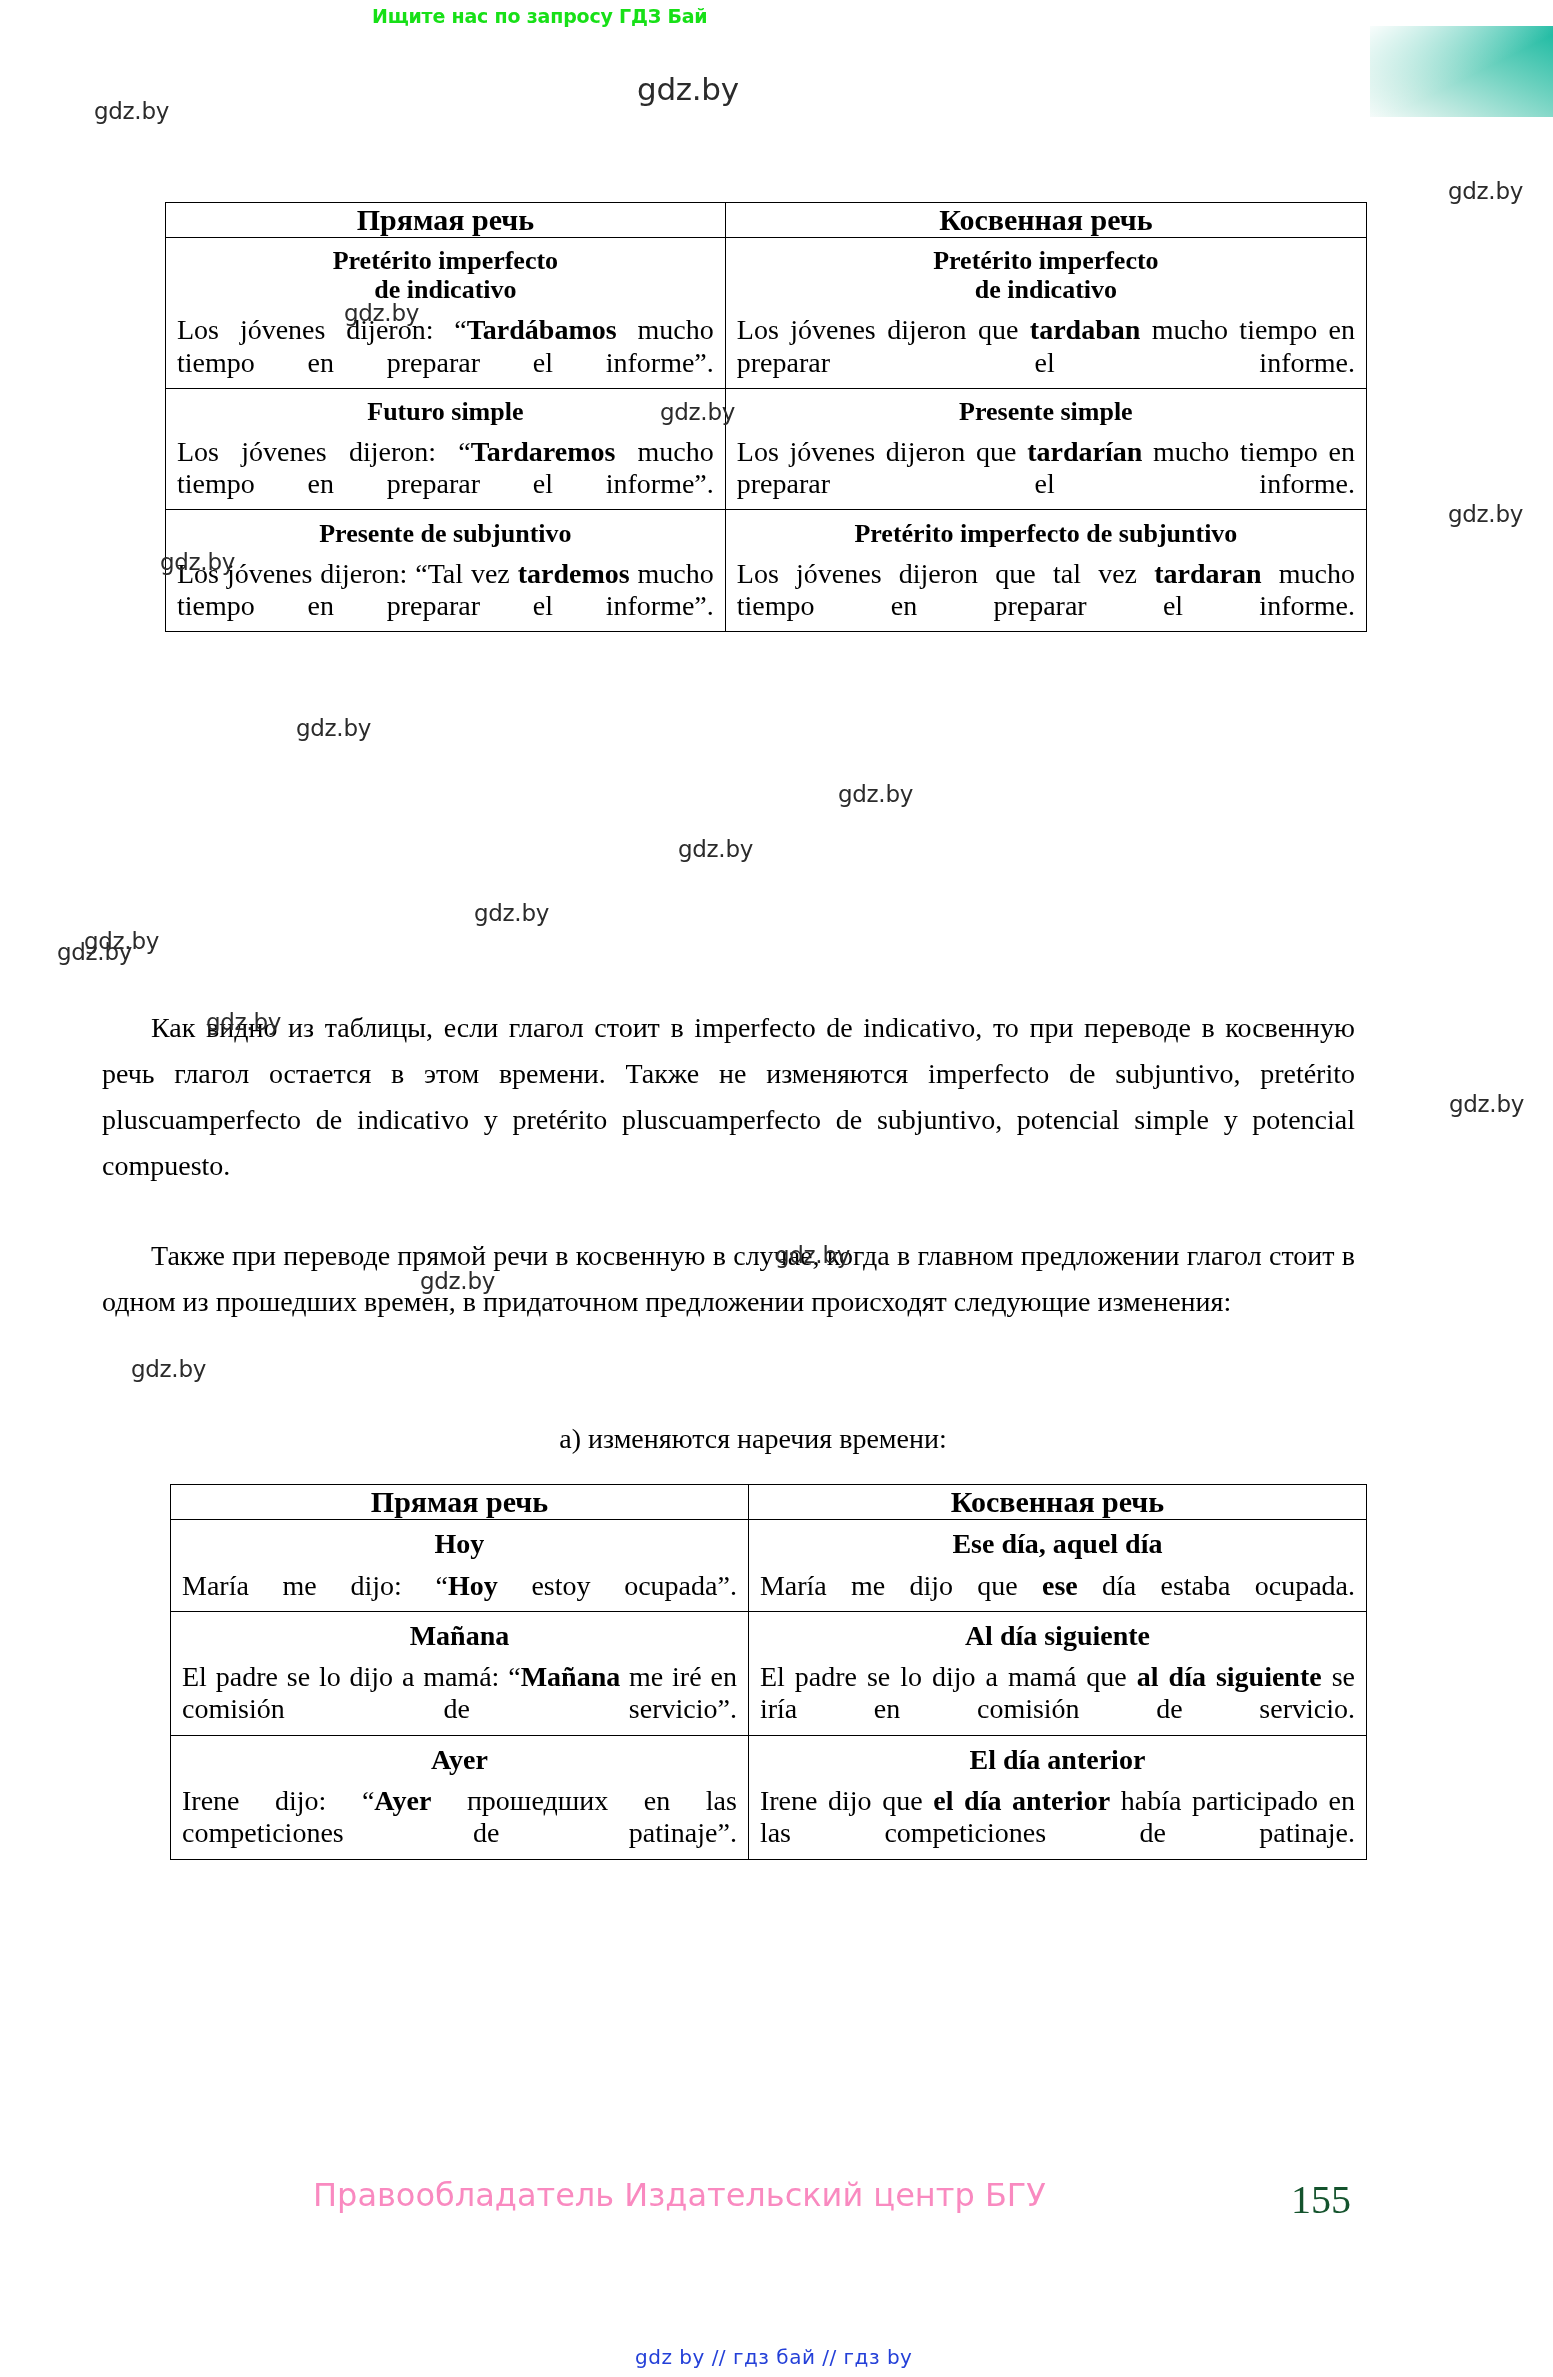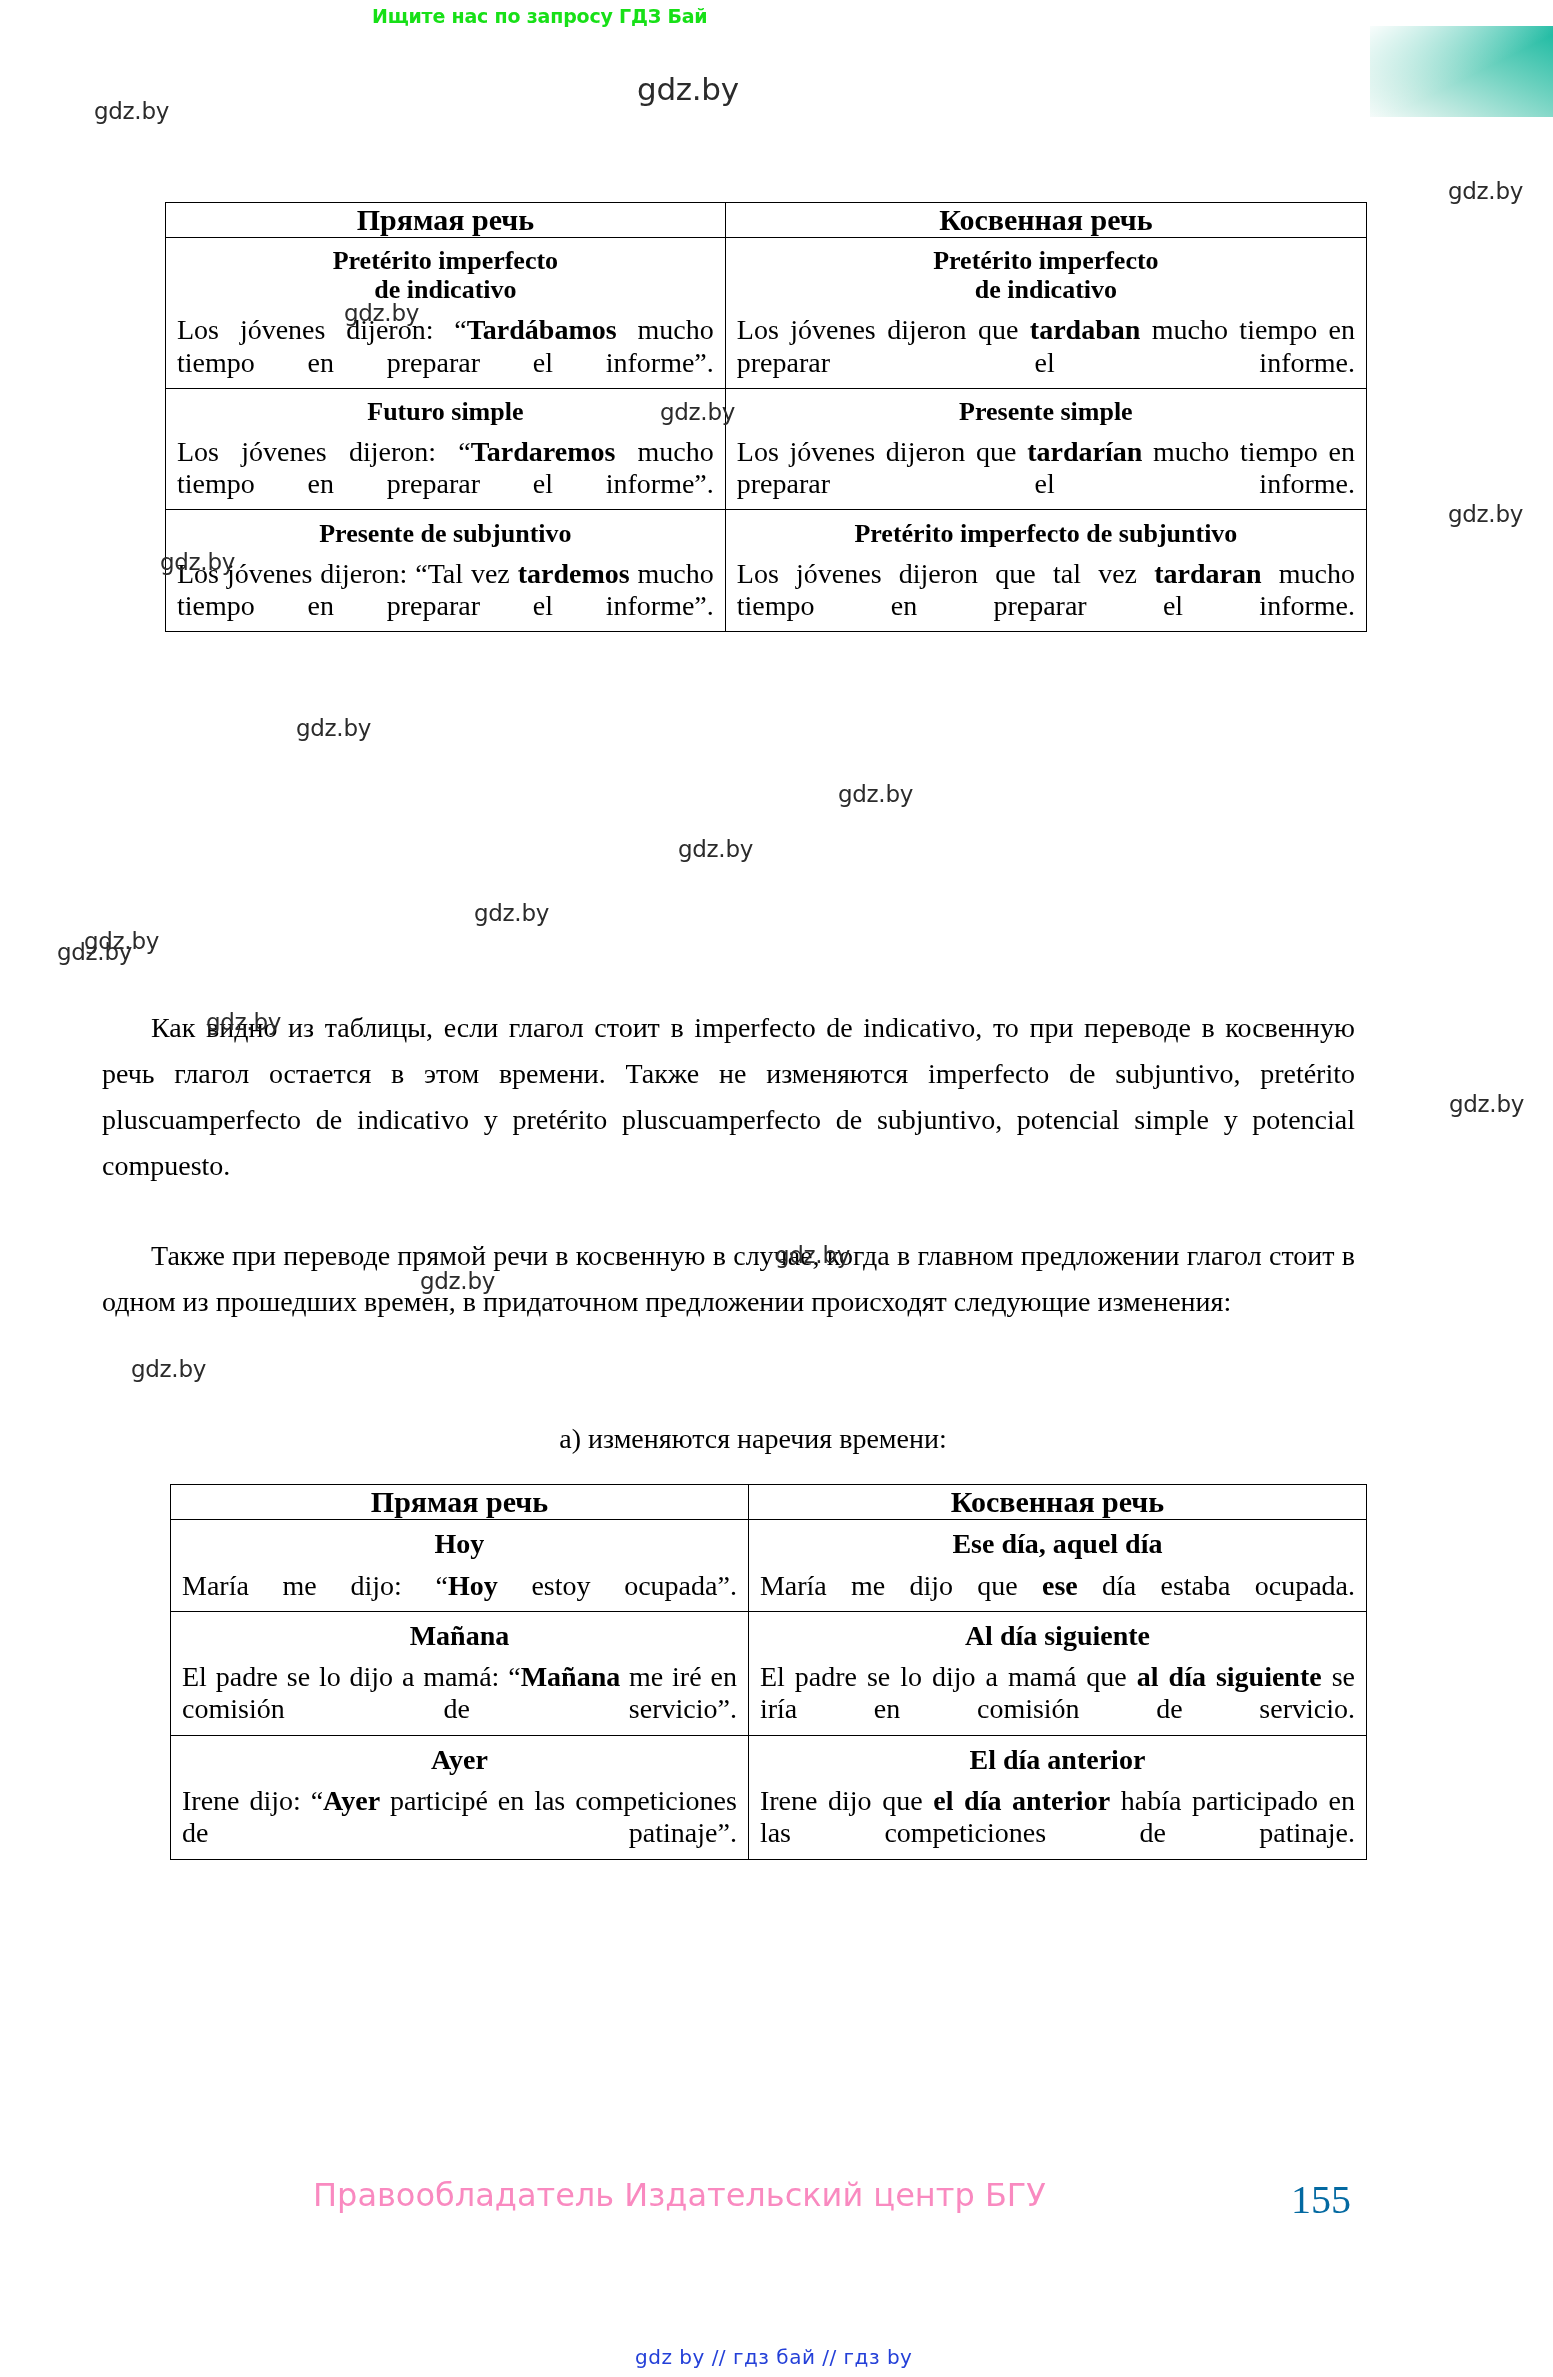--- a/index.html
+++ b/index.html
@@ -61,21 +61,21 @@
     font-family: "DejaVu Sans", sans-serif;
     font-size: 32px;
     color: #f98ac0;
     white-space: nowrap;
   }
 
   .page-number {
     position: absolute;
     font-family: "Liberation Serif", serif;
     font-size: 40px;
-    color: #0369a1;
+    color: #14532d;
   }
 
   
   table.gtable {
     position: absolute;
     border-collapse: collapse;
     table-layout: fixed;
   }
   table.gtable td, table.gtable th {
     border: 1.8px solid #000;
@@ -248,21 +248,21 @@
           <div class="cell">
         <span class="tense">Al día siguiente</span>
         <span class="sent just"><span>El padre se lo dijo a mamá que </span><b>al día siguiente</b><span> se iría en comisión de servicio.</span></span>
       </div>
         </td>
     </tr>
     <tr>
       <td>
           <div class="cell">
         <span class="tense">Ayer</span>
-        <span class="sent just"><span>Irene dijo: “</span><b>Ayer</b><span> participé en las competiciones de patinaje”.</span></span>
+        <span class="sent just"><span>Irene dijo: “</span><b>Ayer</b><span> прошедших en las competiciones de patinaje”.</span></span>
       </div>
         </td>
       <td>
           <div class="cell">
         <span class="tense">El día anterior</span>
         <span class="sent just"><span>Irene dijo que </span><b>el día anterior</b><span> había participado en las competiciones de patinaje.</span></span>
       </div>
         </td>
     </tr>
   </tbody>

